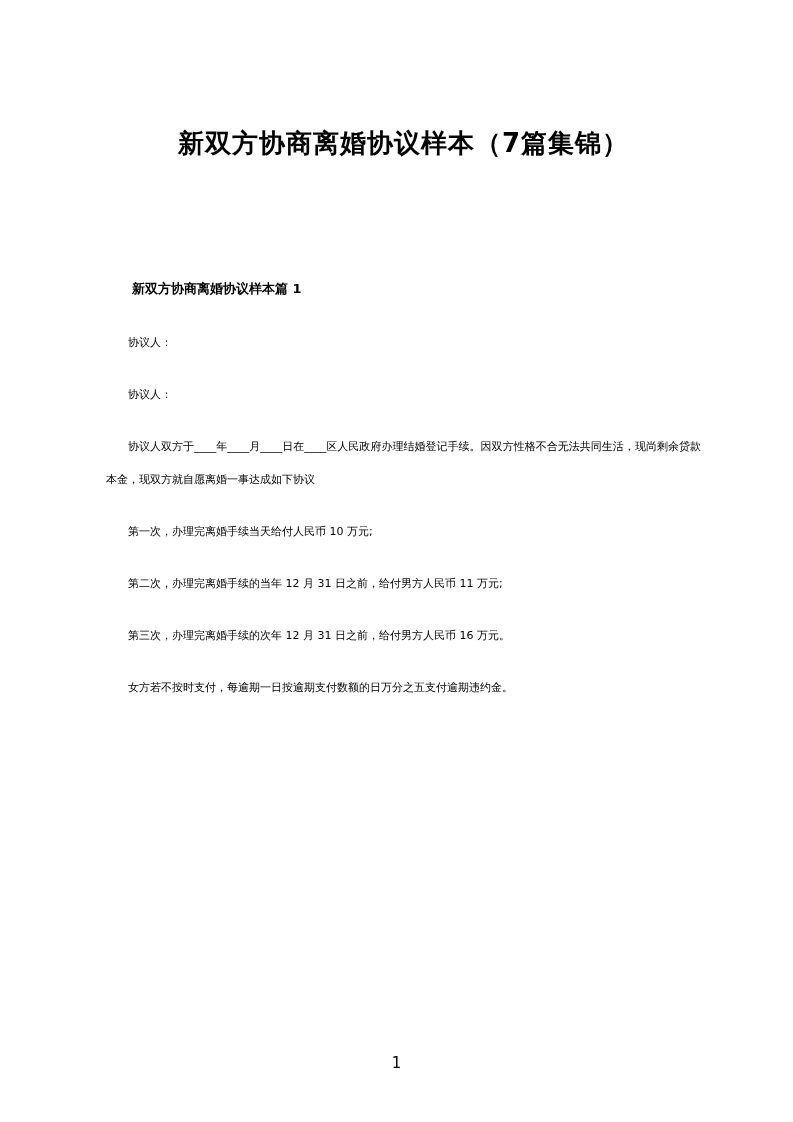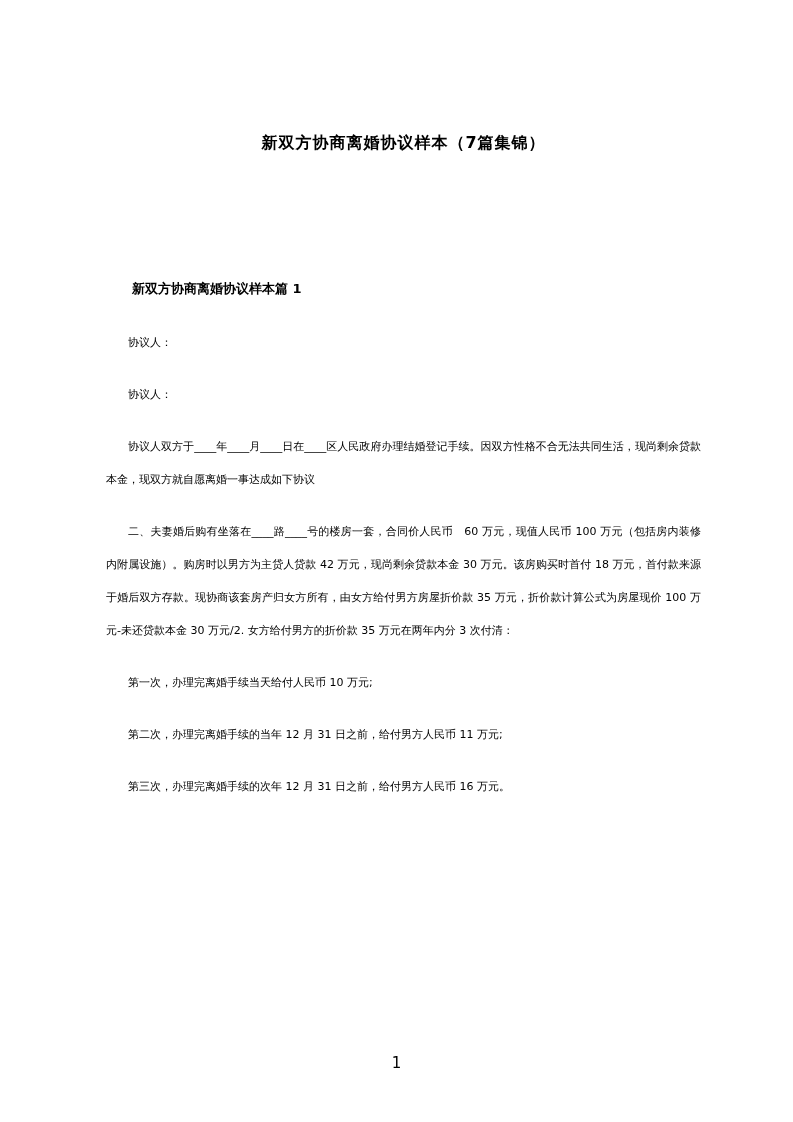--- a/index.html
+++ b/index.html
@@ -15,21 +15,21 @@
     background: #ffffff;
     box-sizing: border-box;
     padding: 0 92px 0 106px;
     font-family: "DejaVu Sans", "Liberation Sans", sans-serif;
     color: #000000;
     overflow: hidden;
   }
   .doc-title {
     margin: 128px 0 0 0;
     text-align: center;
-    font-size: 16px;
+    font-size: 26px;
     font-weight: bold;
     letter-spacing: 1px;
     line-height: 30px;
   }
   .section-heading {
     margin: 120px 0 0 0;
     font-size: 13px;
     font-weight: bold;
     text-indent: 2em;
     line-height: 22px;
@@ -63,24 +63,24 @@
 
   <h2 class="section-heading">新双方协商离婚协议样本篇 1</h2>
 
   <p class="para first">协议人：</p>
 
   <p class="para">协议人：</p>
 
   <p class="para">协议人双方于____年____月____日在____区人民政府办理结婚登记手续。因双方性格不合无法共同生活，现尚剩余贷款本金，现双方就自愿离婚一事达成如下协议</p>
 
 
-  <p class="para">二、夫妻婚后购有坐落在____路____号的楼房一套，合同价人民币　60 万元，现值人民币 100 万元（包括房内装修内附属设施）。购房时以男方为主贷人贷款 42 万元，现尚剩余贷款本金 30 万元。该房购买时首付 18 万元，首付款来源于婚后双方存款。现协商该套房产归女方所有，由女方给付男方房屋折价款 35 万元，折价款计算公式为房屋现价 100 万元-未还贷款本金 30 万元/2. 女方给付男方的折价款 35 万元在两年内分 3 次付清：</p>
 
   <p class="para">第一次，办理完离婚手续当天给付人民币 10 万元;</p>
 
   <p class="para">第二次，办理完离婚手续的当年 12 月 31 日之前，给付男方人民币 11 万元;</p>
 
   <p class="para">第三次，办理完离婚手续的次年 12 月 31 日之前，给付男方人民币 16 万元。</p>
 
+  <p class="para">女方若不按时支付，每逾期一日按逾期支付数额的日万分之五支付逾期违约金。</p>
 
   <div class="page-number">1</div>
 
 </div>
 
 </body></html>

